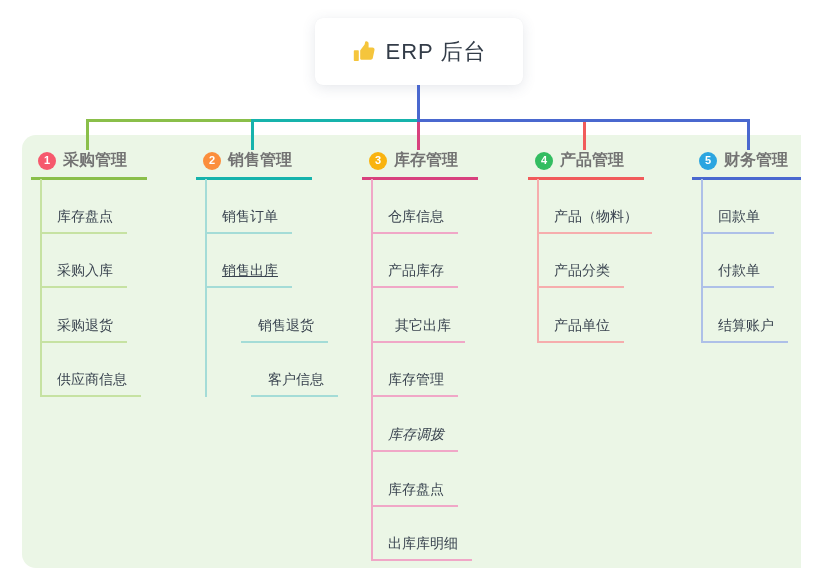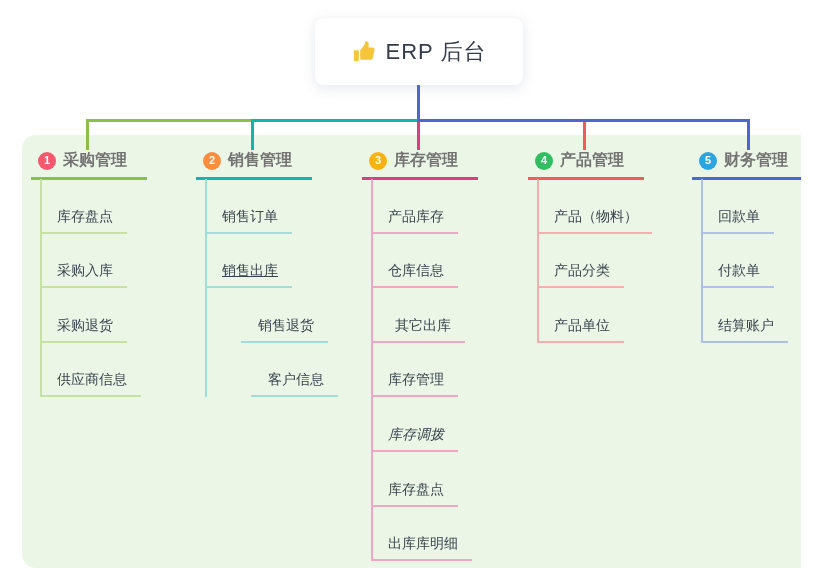--- a/index.html
+++ b/index.html
@@ -120,24 +120,24 @@
   </div>
 
   <div class="branch-col" style="left: 362px;">
     <div class="trunk" style="background: rgb(240, 167, 199); height: 382.2px;"></div>
     <div class="branch-header" style="border-bottom-color: rgb(216, 65, 126);">
       <span class="badge" style="background: rgb(249, 179, 15);">3</span>
       <span class="branch-title">库存管理</span>
     </div>
     <div class="children">
           <div class="child-row">
-            <span class="child-node" style="border-bottom-color: rgb(240, 167, 199);">产品库存</span>
+            <span class="child-node" style="border-bottom-color: rgb(240, 167, 199);">仓库信息</span>
           </div>
           <div class="child-row">
-            <span class="child-node" style="border-bottom-color: rgb(240, 167, 199);">仓库信息</span>
+            <span class="child-node" style="border-bottom-color: rgb(240, 167, 199);">产品库存</span>
           </div>
           <div class="child-row">
             <span class="child-node" style="border-bottom-color: rgb(240, 167, 199); padding-left: 24px;">其它出库</span>
           </div>
           <div class="child-row">
             <span class="child-node" style="border-bottom-color: rgb(240, 167, 199);">库存管理</span>
           </div>
           <div class="child-row">
             <span class="child-node" style="border-bottom-color: rgb(240, 167, 199); font-style: italic;">库存调拨</span>
           </div>

